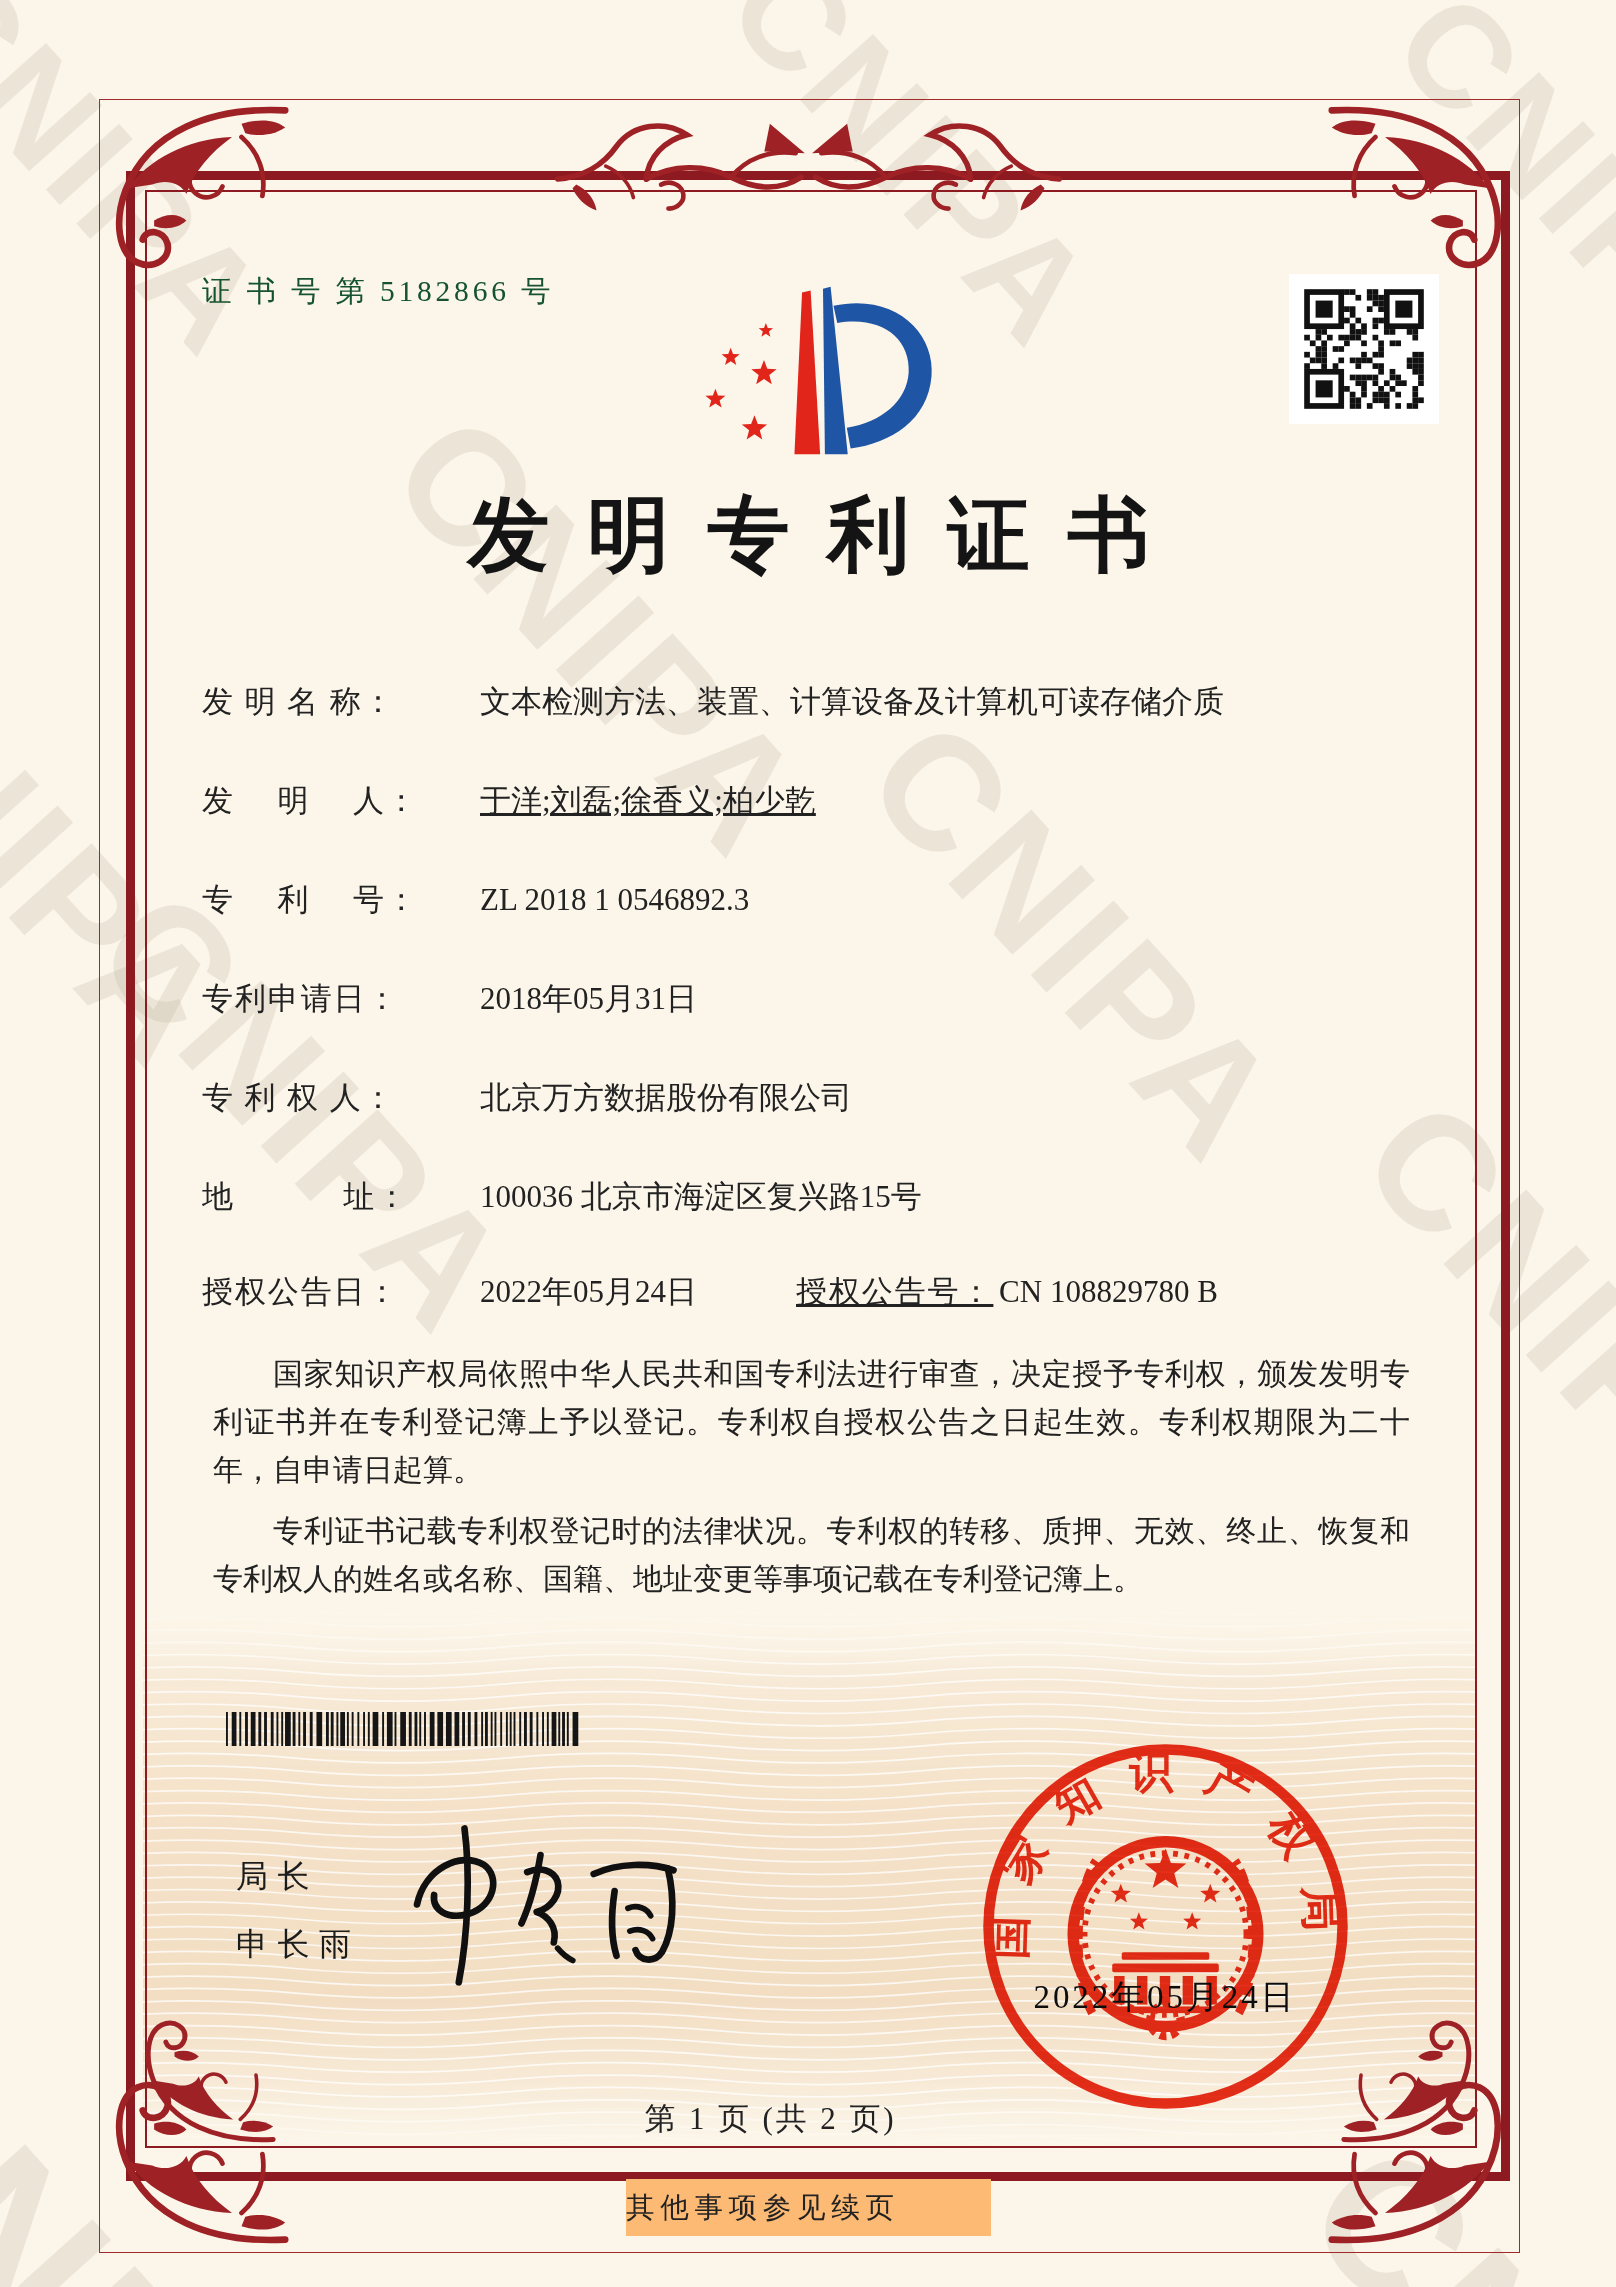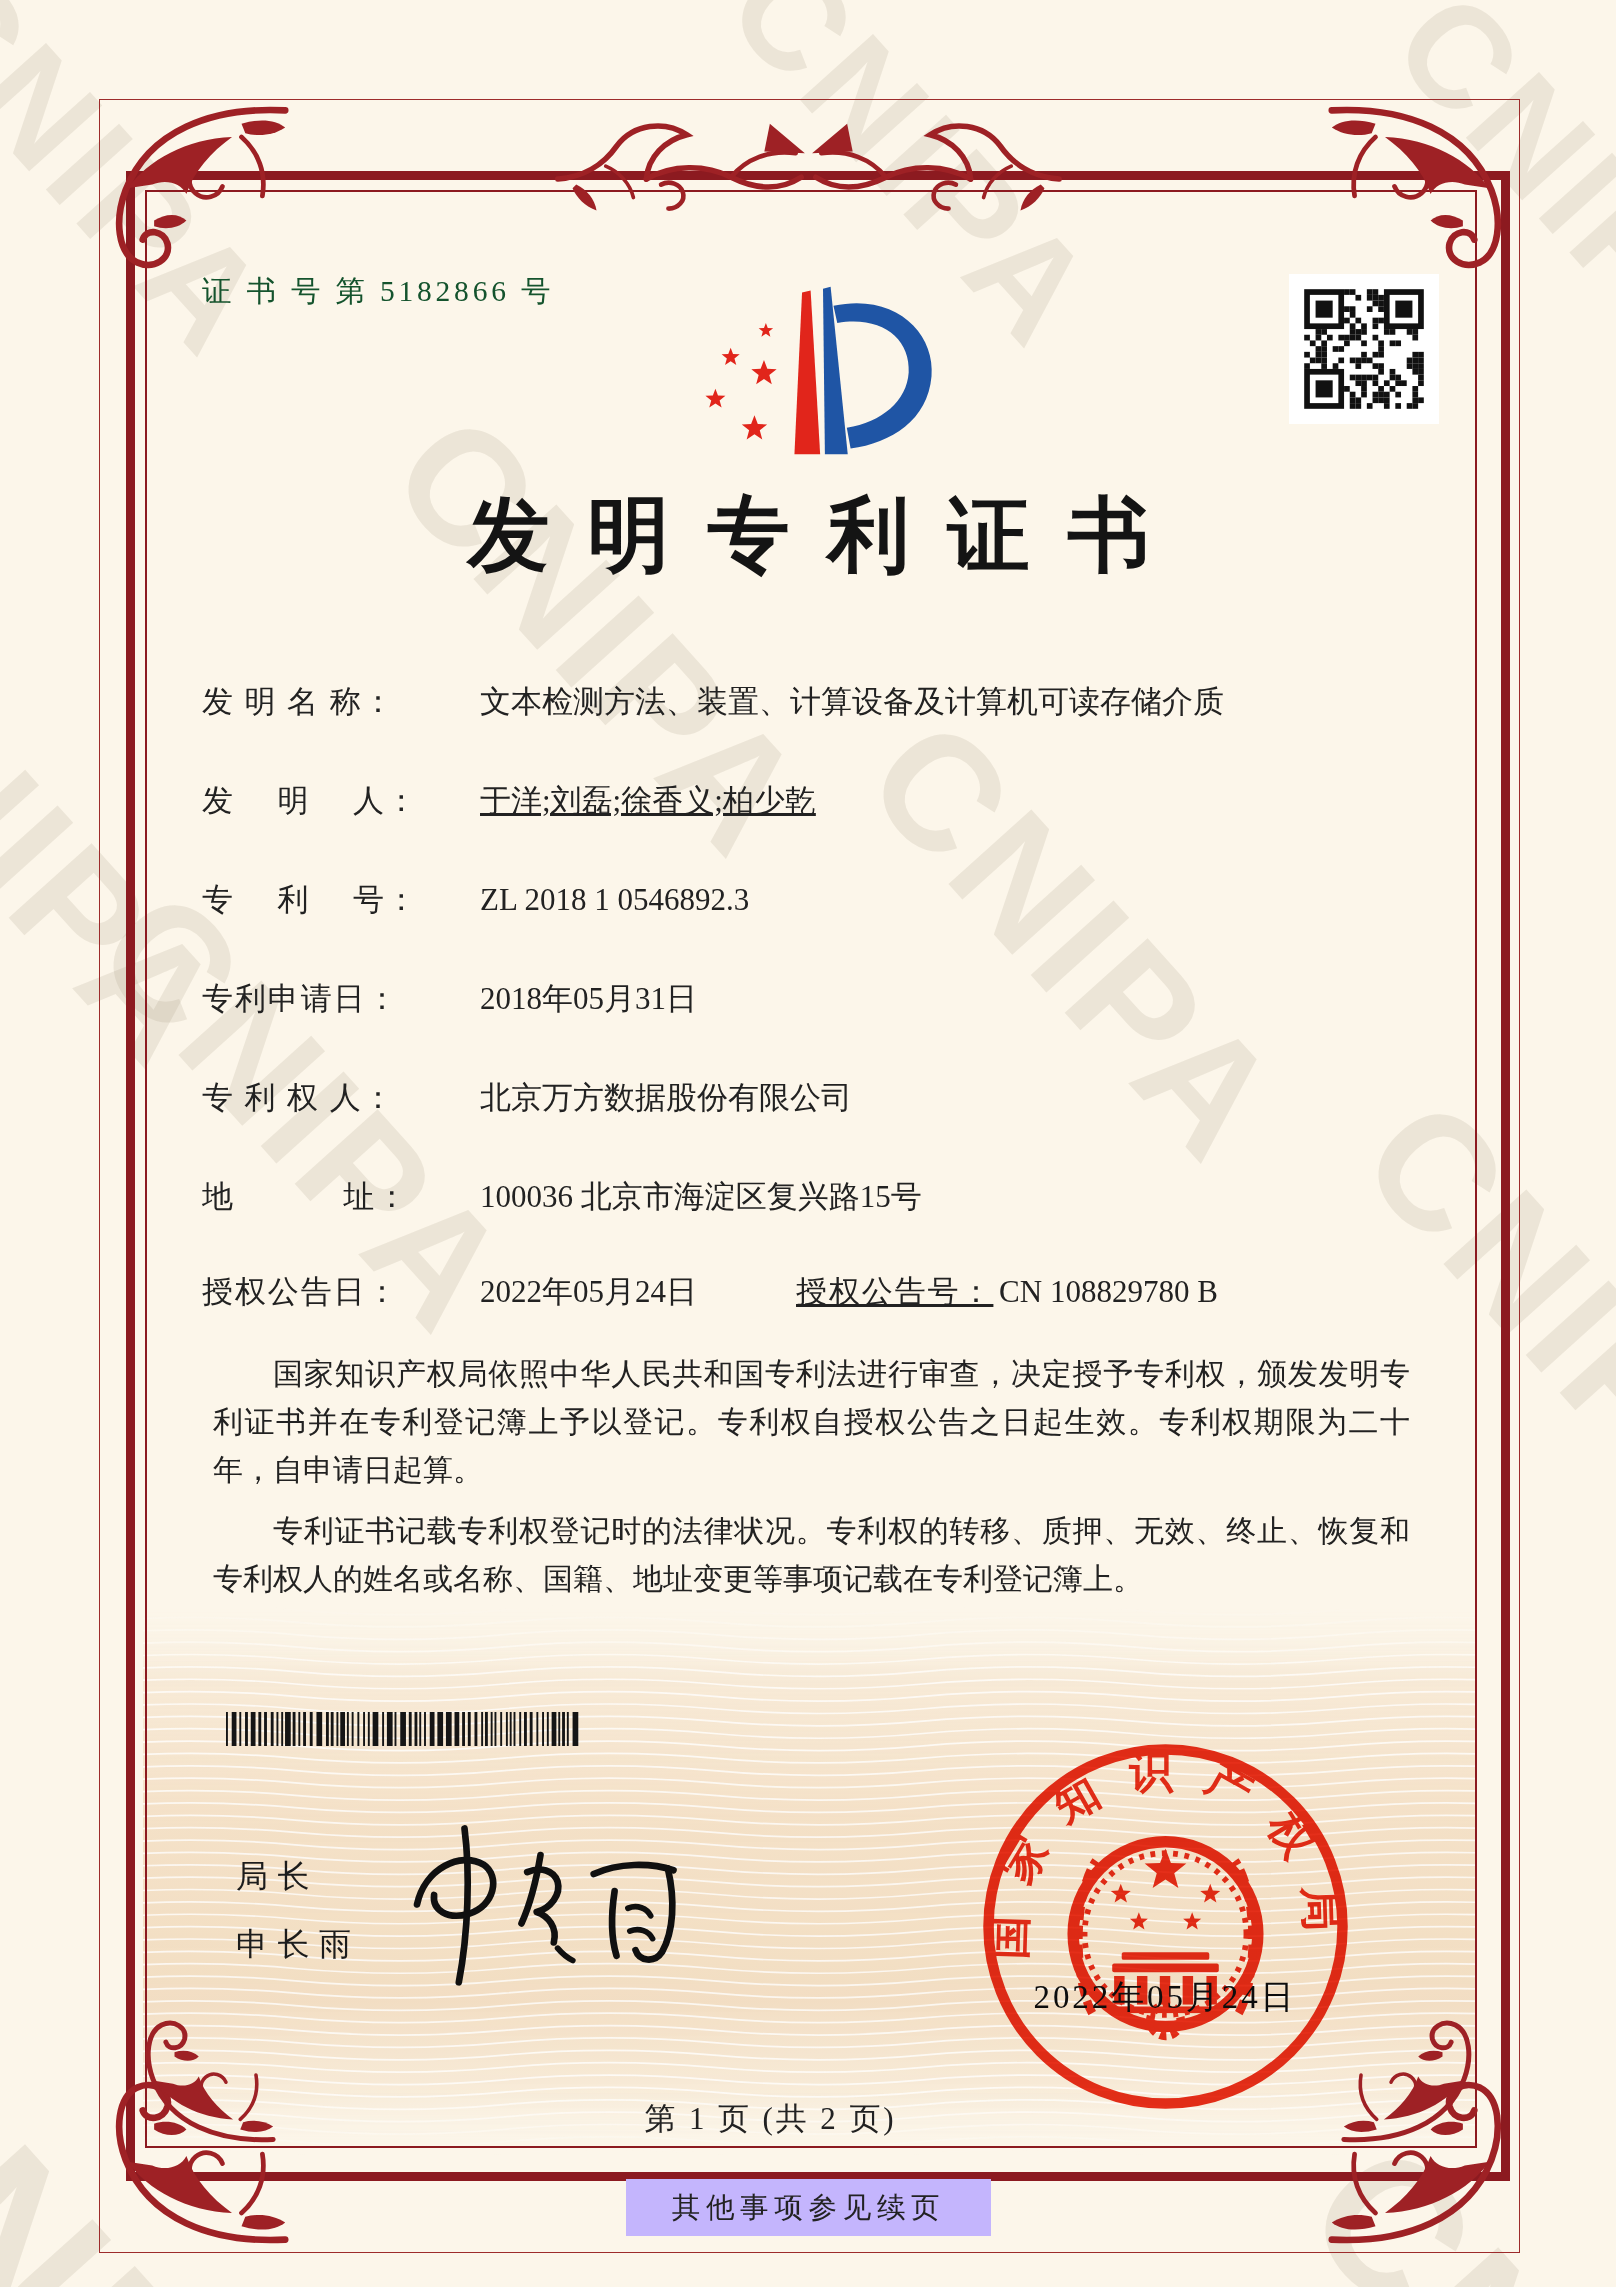--- a/index.html
+++ b/index.html
@@ -53,21 +53,21 @@
   .director-title{position:absolute;left:236px;top:1855px;font-size:32px;letter-spacing:9.5px;z-index:5;}
   .director-name{position:absolute;left:236px;top:1923px;font-size:32px;letter-spacing:9.5px;z-index:5;}
   .signature{position:absolute;left:398px;top:1813px;width:285px;height:181px;z-index:5;}
   .seal{position:absolute;left:978px;top:1739px;width:375px;height:375px;z-index:6;
     opacity:.95;mix-blend-mode:multiply;}
   .seal-date{position:absolute;left:991px;top:1975px;width:348px;z-index:7;text-align:center;
     font-size:33px;letter-spacing:2.9px;color:#0d0d0d;}
   .footer-page{position:absolute;left:409px;top:2098px;width:723px;z-index:5;text-align:center;
     font-size:31px;letter-spacing:2.9px;color:#222;}
   .note-strip{position:absolute;left:626px;top:2179px;width:365px;height:57px;z-index:5;
-    background:#c4b5fd;text-align:center;}
+    background:#fdba74;}
   .note-strip span{font-size:28.5px;letter-spacing:5.7px;line-height:57px;color:#222;}
 </style>
 </head>
 <body>
 
 <div class="page">
 
   <svg width="0" height="0" style="position:absolute">
     <defs>
       <symbol id="corner-flourish" viewBox="0 0 200 200">

